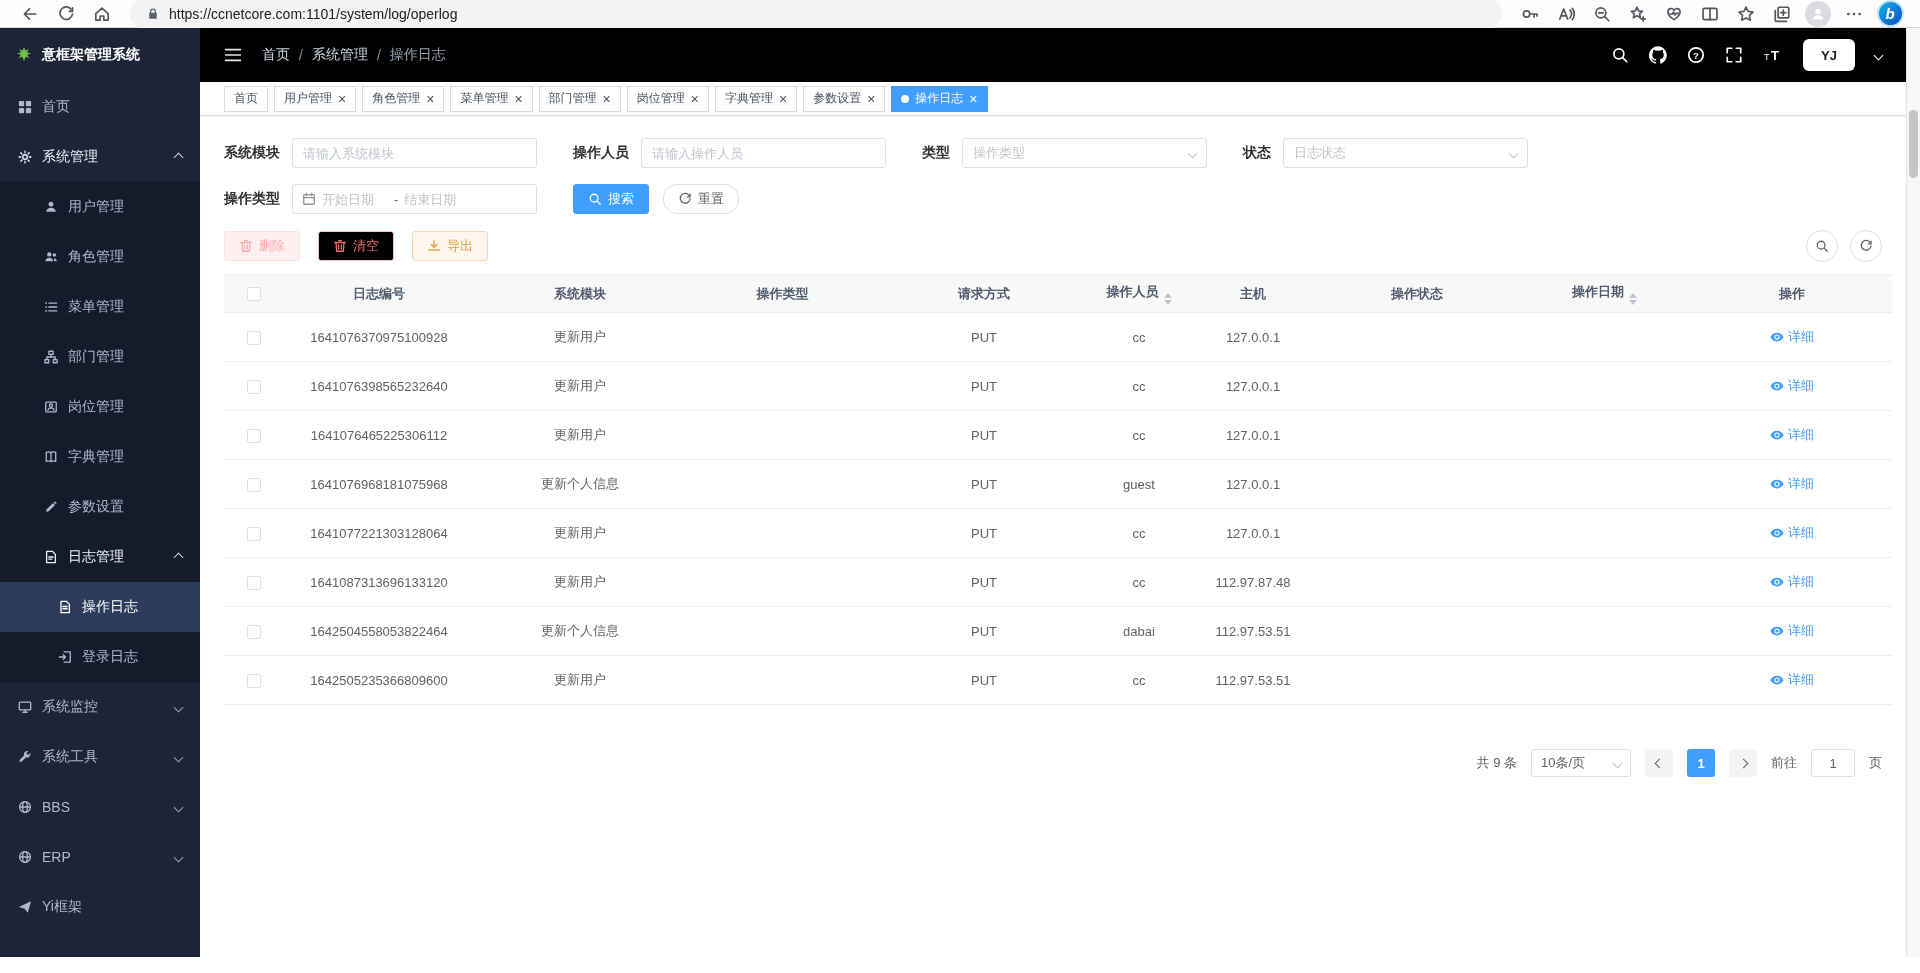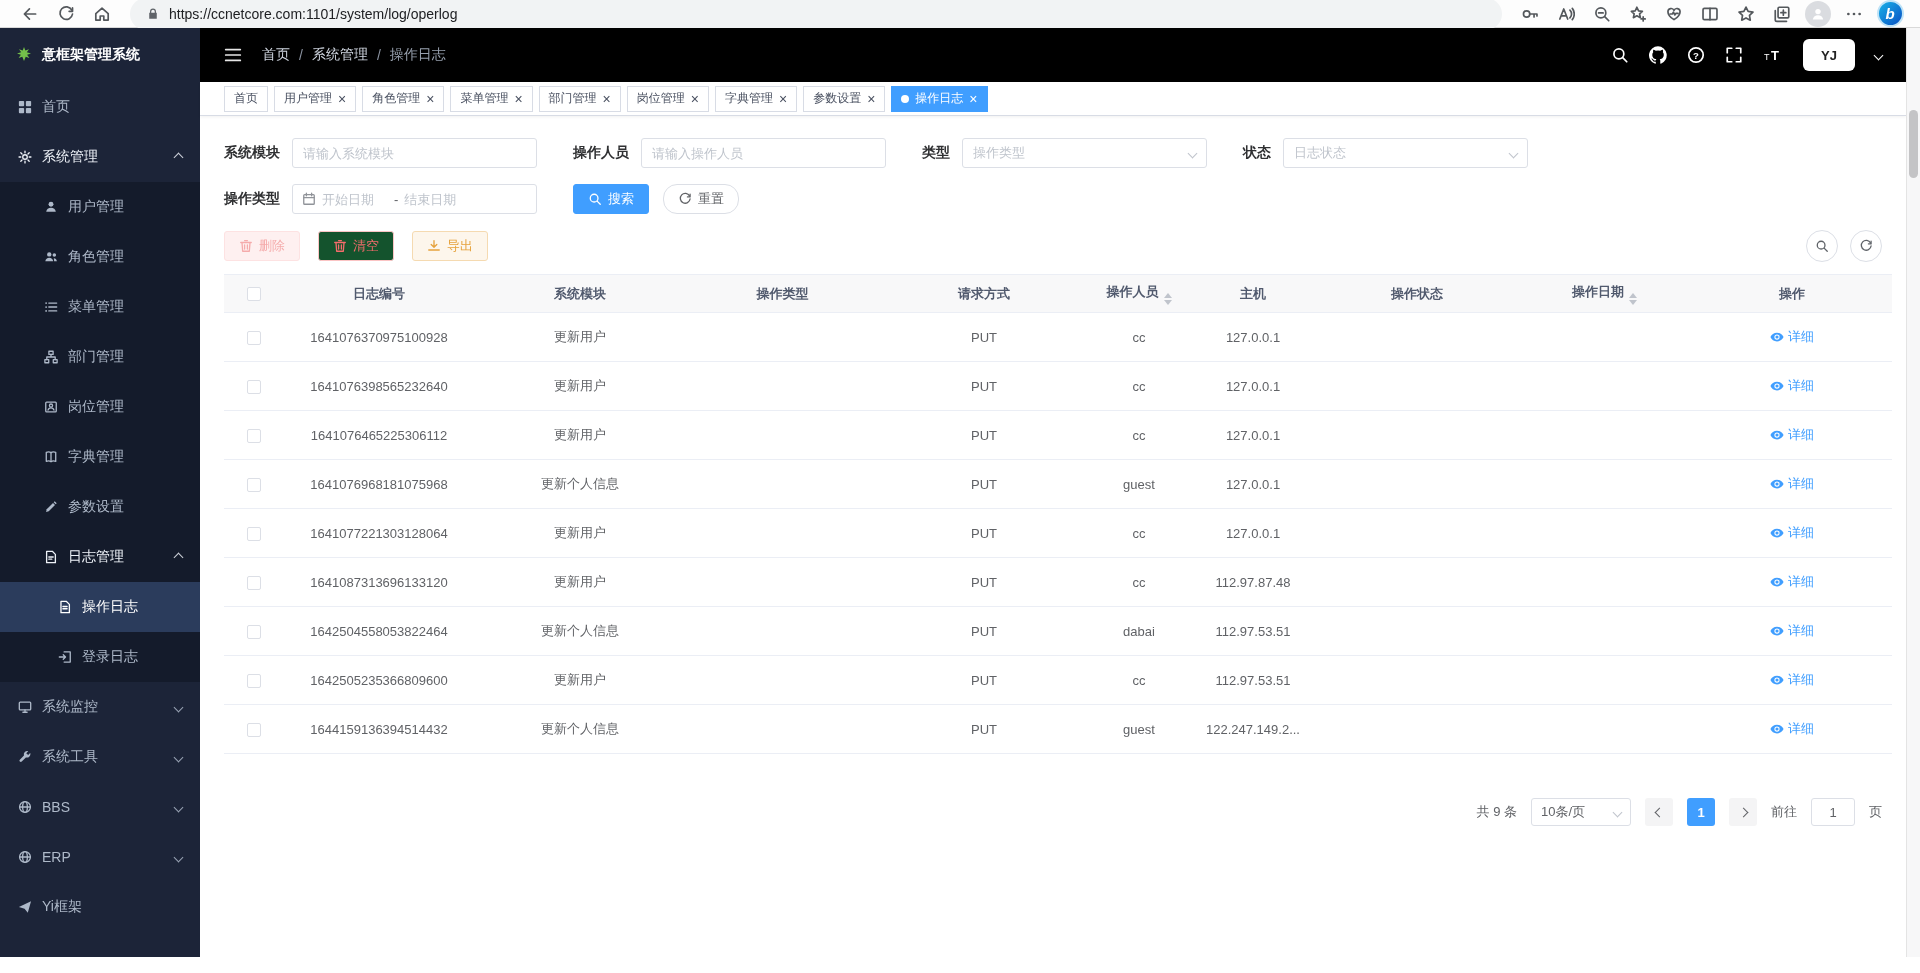--- a/index.html
+++ b/index.html
@@ -68,21 +68,21 @@
   input::placeholder { color:#bfc4cc; }
   .f-select { width:245px; height:30px; border:1px solid #dcdfe6; border-radius:3px; display:flex; align-items:center; justify-content:space-between; padding:0 10px; color:#bfc4cc; font-size:13px; cursor:pointer; }
   .f-select .chev { border-color:#c0c4cc; }
   .f-date { width:245px; height:30px; border:1px solid #dcdfe6; border-radius:3px; display:flex; align-items:center; gap:6px; padding:0 9px; color:#909399; }
   .f-date input { border:none; width:66px; font-size:13px; color:#606266; outline:none; font-family:inherit; }
   .f-date .sep { color:#606266; font-size:13px; }
   .btn { height:30px; display:inline-flex; align-items:center; gap:6px; padding:0 14px; border-radius:3px; font-size:13px; cursor:pointer; border:1px solid transparent; white-space:nowrap; }
   .btn-primary { background:#409eff; color:#fff; border-color:#409eff;font-family:Liberation Serif, serif; }
   .btn-default { background:#fff; color:#606266; border-color:#dcdfe6;border-radius:14px; }
   .btn-danger-dis { background:#fef0f0; color:#f5abab; border-color:#fde2e2; cursor:not-allowed; }
-  .btn-danger { background:#14532d; color:#f56c6c; border-color:#fbc4c4;font-family:Liberation Mono, monospace; }
+  .btn-danger { background:#000000; color:#f56c6c; border-color:#fbc4c4;font-family:Liberation Mono, monospace; }
   .btn-warning { background:#fdf6ec; color:#e6a23c; border-color:#f5dab1; }
   .btn + .btn { margin-left:14px; }
   .toolbar { display:flex; align-items:center; margin-bottom:12px;justify-content:flex-end; }
   .toolbar .btn + .btn { margin-left:18px; }
   .tool-right { margin-left:auto; display:flex; gap:12px; }
   .circle-btn { width:32px; height:32px; border-radius:50%; border:1px solid #dcdfe6; background:#fff; display:flex; align-items:center; justify-content:center; color:#5f6368; cursor:pointer; }
 
   
   table { width:100%; border-collapse:collapse; table-layout:fixed; font-size:13px; color:#606266; }
   thead th { height:38px; background:#f8f8f9; color:#515a6e; font-weight:700; border-bottom:1px solid #ebeef5; border-top:1px solid #ebeef5; text-align:center; }
@@ -692,37 +692,20 @@
             <td>112.97.53.51</td>
             <td></td>
             <td></td>
             <td><span class="detail-link">
                   <svg class="fic i14" viewBox="0 0 16 16">
                     <path d="M8 3C4.5 3 1.7 5.1.5 8c1.2 2.9 4 5 7.5 5s6.3-2.1 7.5-5C14.3 5.1 11.5 3 8 3zm0 8a3 3 0 1 1 0-6 3 3 0 0 1 0 6zm0-4.8a1.8 1.8 0 1 0 0 3.6 1.8 1.8 0 0 0 0-3.6z"></path>
                   </svg>
                   <span>详细</span>
                 </span></td>
           </tr>
-          <tr>
-            <td><input type="checkbox" class="cbx" style=""></td>
-            <td>1644159136394514432</td>
-            <td>更新个人信息</td>
-            <td></td>
-            <td>PUT</td>
-            <td>guest</td>
-            <td>122.247.149.2...</td>
-            <td></td>
-            <td></td>
-            <td><span class="detail-link">
-                  <svg class="fic i14" viewBox="0 0 16 16">
-                    <path d="M8 3C4.5 3 1.7 5.1.5 8c1.2 2.9 4 5 7.5 5s6.3-2.1 7.5-5C14.3 5.1 11.5 3 8 3zm0 8a3 3 0 1 1 0-6 3 3 0 0 1 0 6zm0-4.8a1.8 1.8 0 1 0 0 3.6 1.8 1.8 0 0 0 0-3.6z"></path>
-                  </svg>
-                  <span>详细</span>
-                </span></td>
-          </tr>
         </tbody>
       </table>
 
       <div class="pagination">
         <span>共 9 条</span>
         <div class="pg-size">
           <span>10条/页</span>
           <span class="chev down"></span>
         </div>
         <div class="pg-btn">

